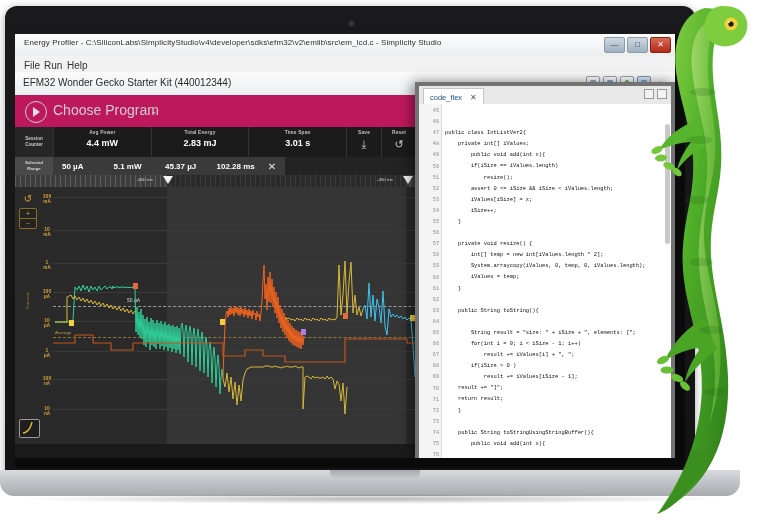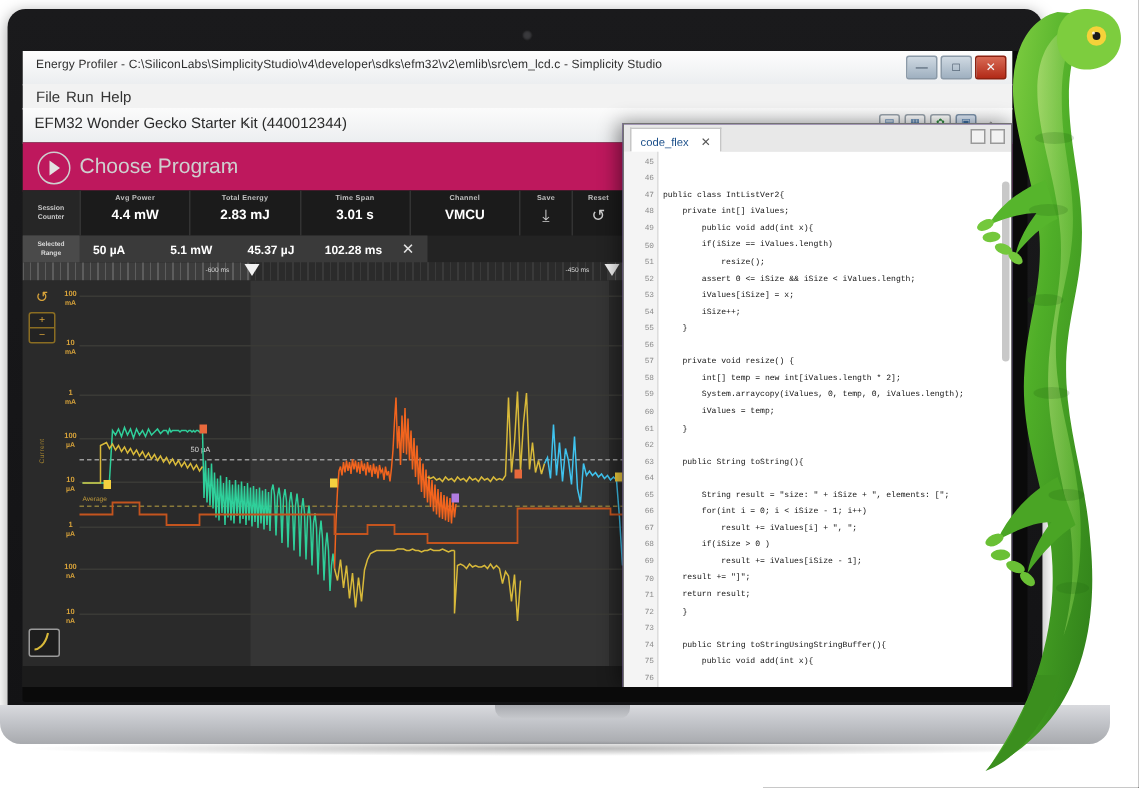--- a/index.html
+++ b/index.html
@@ -145,21 +145,21 @@
   .botbar{position:absolute;left:0;top:349px;width:660px;height:14px;background:#1b1b1b;}
 
   
   .flag{position:absolute;width:5px;height:6px;}
   .flag.y{background:#f4d03f;} .flag.o{background:#e8693c;} .flag.p{background:#b07ce0;}
   .flag::after{content:"";position:absolute;left:0;top:6px;border-left:2.5px solid transparent;
      border-right:2.5px solid transparent;border-top:3px solid inherit;}
 
   
   .code-window{position:absolute;left:400px;top:48px;width:260px;height:376px;
-     background:#4c1d95;box-shadow:-3px 0 12px rgba(0,0,0,.45);border:1px solid #737373;box-sizing:border-box;}
+     background:#fdba74;box-shadow:-3px 0 12px rgba(0,0,0,.45);border:4px solid #737373;box-sizing:border-box;}
   .cw-tabbar{position:absolute;left:0;top:0;width:100%;height:18px;background:#e8e8e8;border-bottom:1px solid #c6c6c6;}
   .cw-tab{position:absolute;left:4px;top:2px;height:16px;background:#fff;border:1px solid #c6c6c6;
      border-bottom:none;padding:0 6px;display:flex;align-items:center;gap:8px;}
   .cw-tab .tname{font-size:7.5px;color:#1b4f8a;}
   .cw-tab .tx{font-size:8px;color:#555;}
   .cw-minmax{position:absolute;right:4px;top:3px;display:flex;gap:3px;}
   .cw-minmax i{display:block;width:8px;height:8px;border:1px solid #9a9a9a;background:#f2f2f2;font-style:normal;}
   .cw-code{position:absolute;left:0;top:18px;width:100%;height:358px;background:#fff;overflow:hidden;}
   .gutter{position:absolute;left:0;top:0;width:22px;height:100%;background:#f4f4f4;border-right:1px solid #ddd;}
   .cline{height:11.1px;line-height:11.1px;white-space:pre;font-family:"Liberation Mono",monospace;font-size:5.4px;color:#111;}
@@ -250,24 +250,20 @@
               <div class="st-hdr">Avg Power</div>
               <div class="st-val">4.4 mW</div>
             </div>
             <div class="st-cell">
               <div class="st-hdr">Total Energy</div>
               <div class="st-val">2.83 mJ</div>
             </div>
             <div class="st-cell">
               <div class="st-hdr">Time Span</div>
               <div class="st-val">3.01 s</div>
-            </div>
-            <div class="st-cell">
-              <div class="st-hdr">Channel</div>
-              <div class="st-val">VMCU</div>
             </div>
 
             <div class="act-cell">
               <div class="st-hdr">Save</div>
               <div class="act-ico">⤓</div>
             </div>
             <div class="act-cell">
               <div class="st-hdr">Reset</div>
               <div class="act-ico">↺</div>
             </div>

